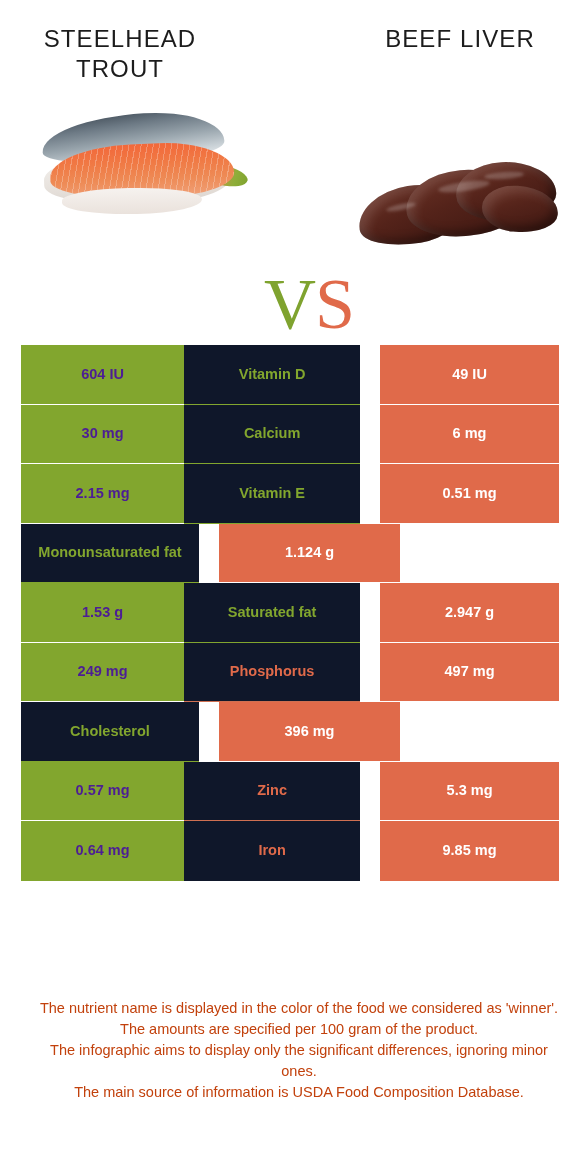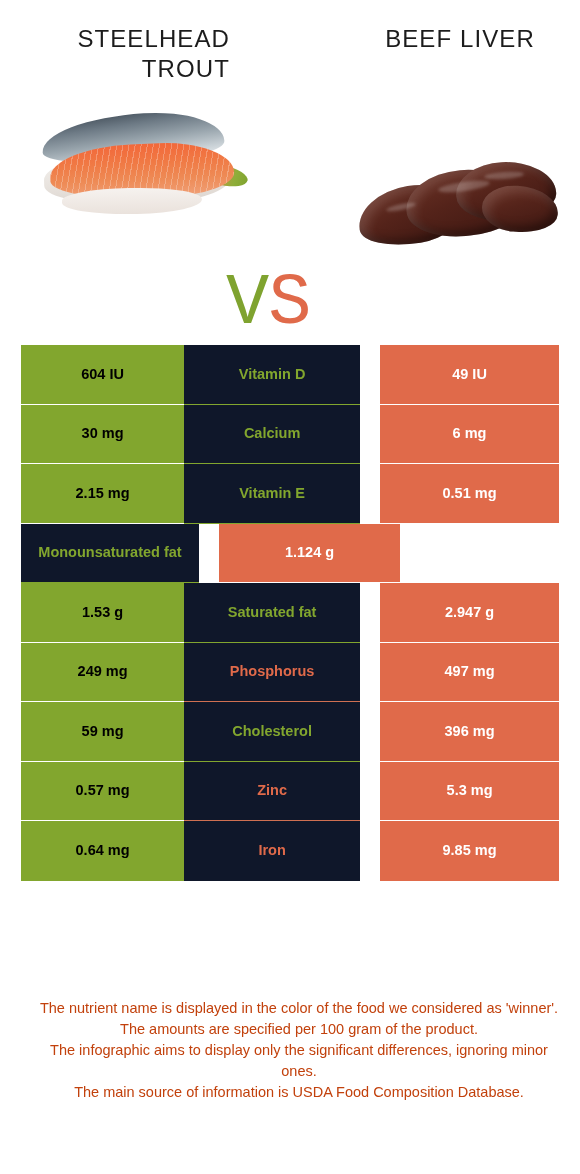--- a/index.html
+++ b/index.html
@@ -31,21 +31,21 @@
     position: absolute;
     font-family: "Liberation Sans", sans-serif;
     font-weight: 300;
     font-size: 24px;
     letter-spacing: 1.1px;
     line-height: 30px;
     color: #1c1c1c;
     text-transform: uppercase;
     text-align: center;
   }
-  .title-left  { left: 10px;  width: 220px; text-align: right; }
+  .title-left  { left: 10px;  width: 220px; }
   .title-right { left: 350px; width: 220px; }
 
   
   .hero {
     position: absolute;
     top: 96px;
     left: 0;
     width: 580px;
     height: 190px;
   }
@@ -146,22 +146,22 @@
   .gloss-1 { left: 86px;  top: 40px; width: 52px; height: 9px;  transform: rotate(-8deg); }
   .gloss-2 { left: 132px; top: 30px; width: 40px; height: 7px;  transform: rotate(-4deg); }
   .gloss-3 { left: 34px;  top: 62px; width: 30px; height: 6px;  transform: rotate(-12deg); }
 
   
   .vs {
     position: absolute;
     left: 226px;
     top: 172px;
     width: 128px;
-    text-align: left;
-    font-family: Liberation Mono, monospace;
+    text-align: right;
+    font-family: Liberation Serif, serif;
     font-weight: 400;
     font-size: 72px;
     line-height: 72px;
     letter-spacing: -1px;
     white-space: nowrap;
   }
   .vs-v { color: #7fa32f; }
   .vs-s { color: #e06a4a; }
 
   
@@ -181,21 +181,21 @@
     align-items: center;
     justify-content: center;
     font-size: 14.5px;
     font-weight: bold;
     line-height: 1.2;
     text-align: center;
   }
   .cell-left {
     width: 165px;
     background: #82a62e;
-    color: #000000;
+    color: #4c1d95;
     border-bottom: 1.5px solid #ffffff;
   }
   .cell-mid {
     width: 178px;
     background: #0f172a;
     border-bottom: 1px solid #82a62e;
   }
   .cell-mid.win-right { border-bottom-color: #cf7052; }
   .cell-right {
     width: 181px;
@@ -294,21 +294,20 @@
         <div class="cell cell-right">2.947 g</div>
       </div>
       <div class="row">
         <div class="cell cell-left">249 mg</div>
         <div class="cell cell-mid win-right">
           <span class="label-orange">Phosphorus</span>
         </div>
         <div class="cell cell-right">497 mg</div>
       </div>
       <div class="row">
-        <div class="cell cell-left">59 mg</div>
         <div class="cell cell-mid">
           <span class="label-green">Cholesterol</span>
         </div>
         <div class="cell cell-right">396 mg</div>
       </div>
       <div class="row">
         <div class="cell cell-left">0.57 mg</div>
         <div class="cell cell-mid win-right">
           <span class="label-orange">Zinc</span>
         </div>

